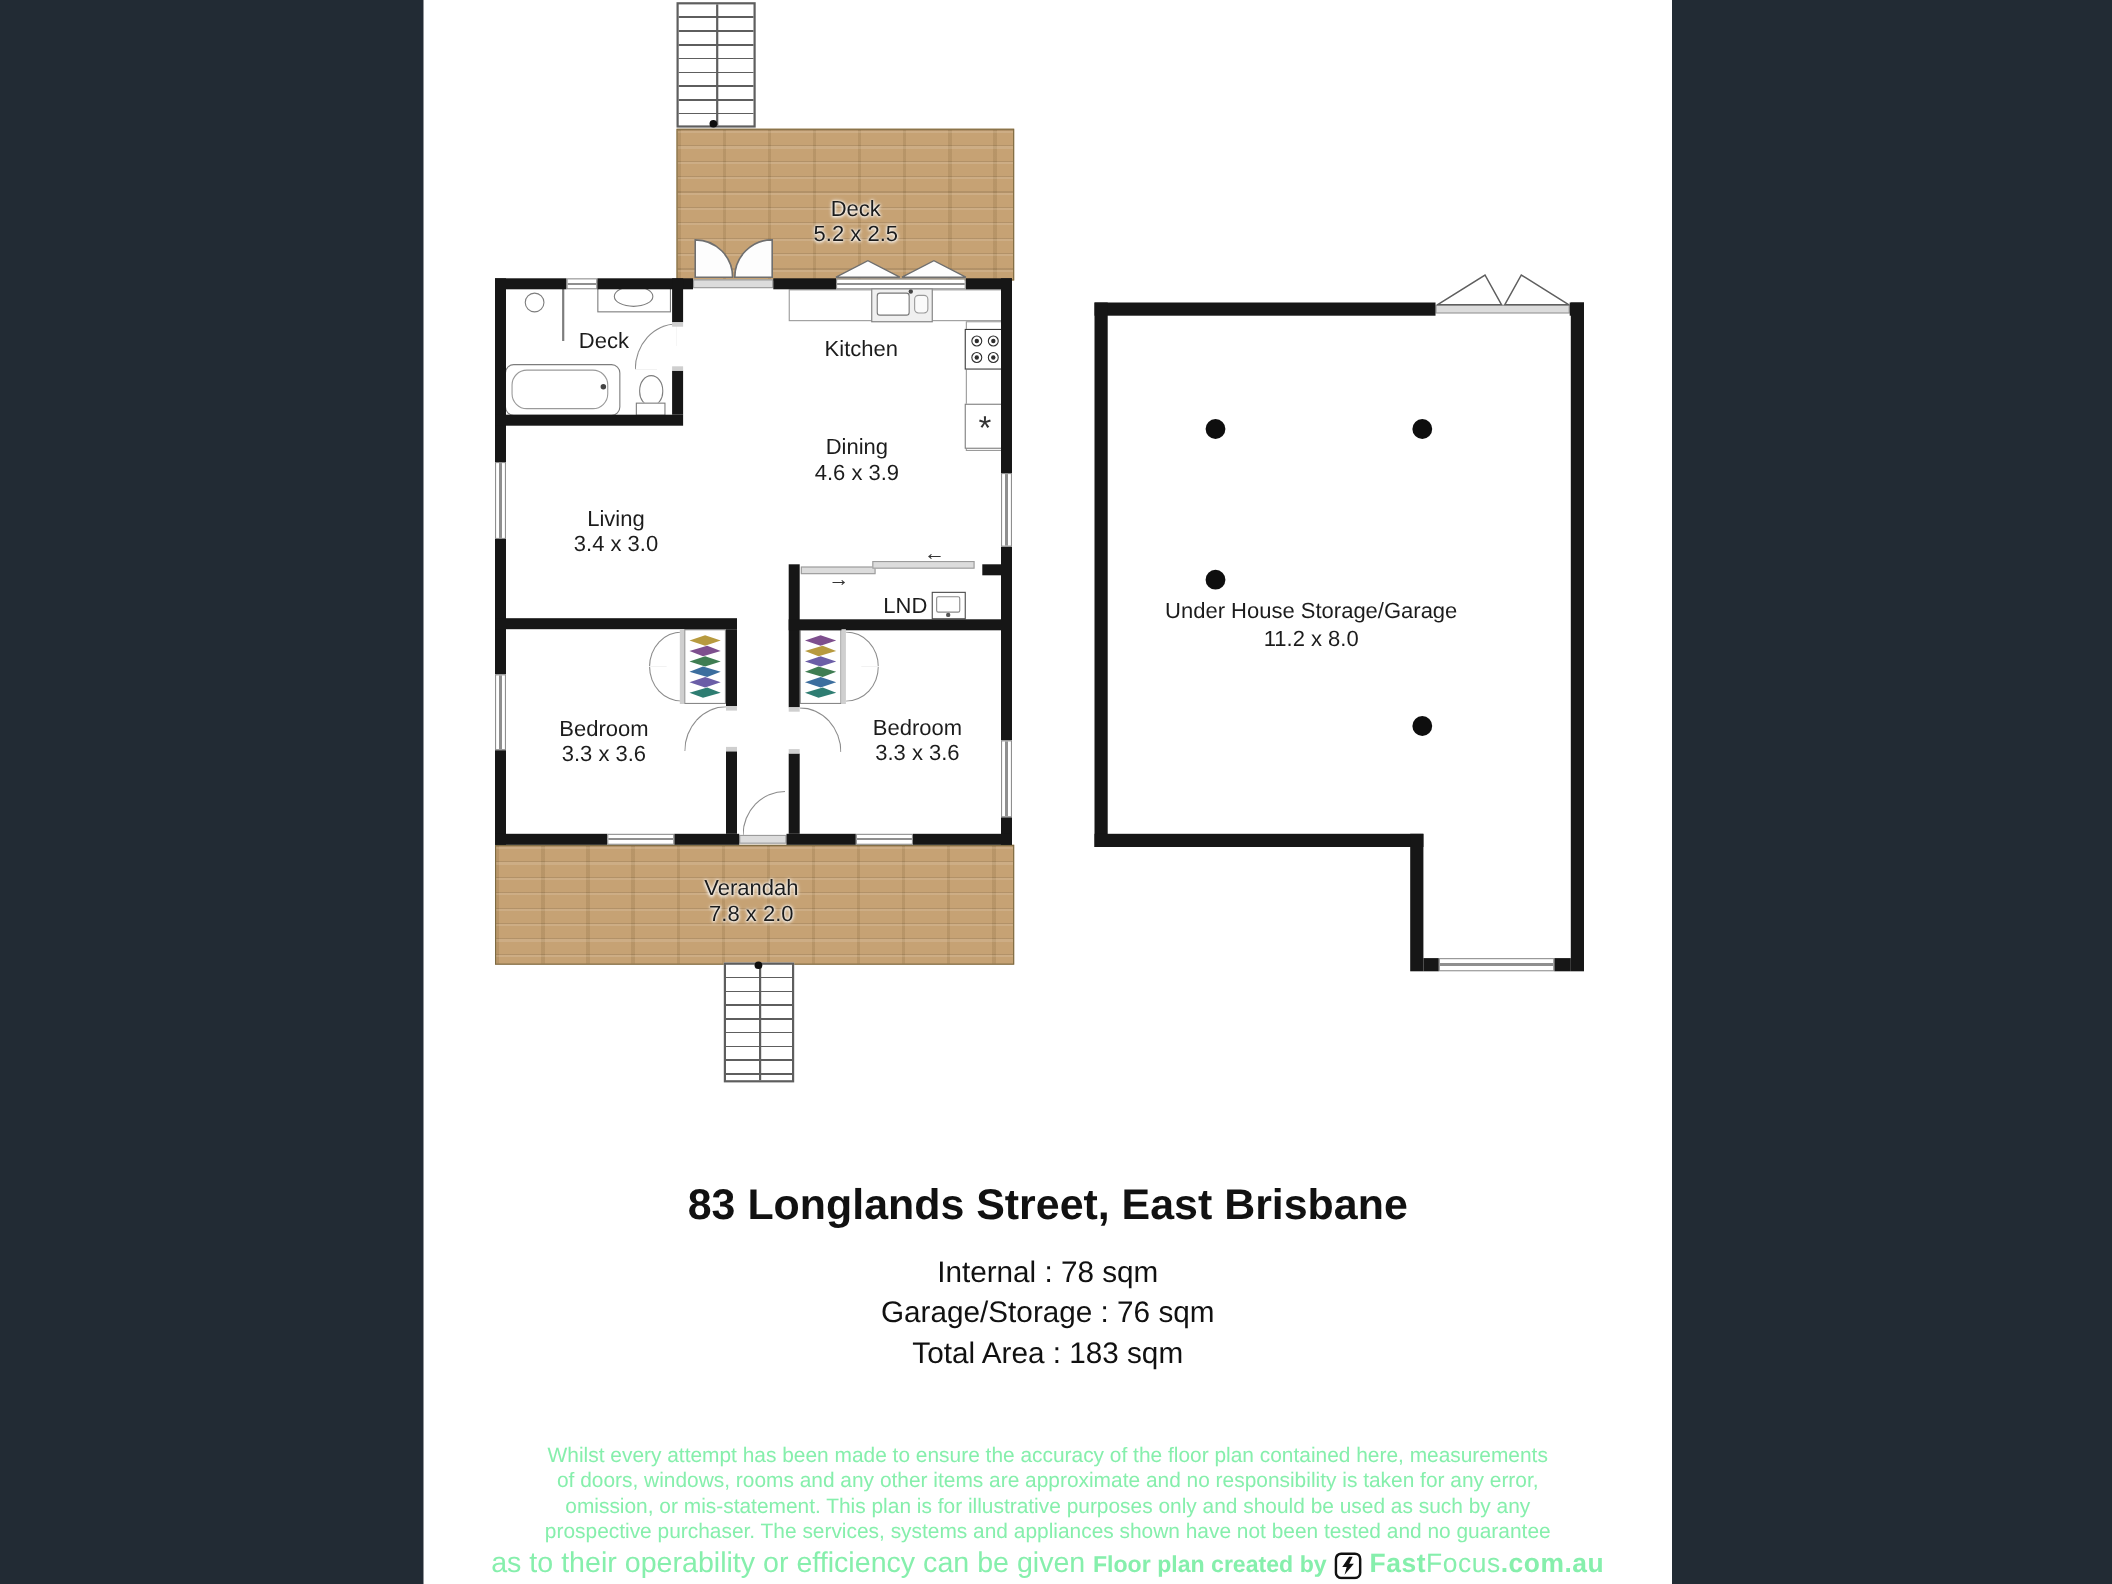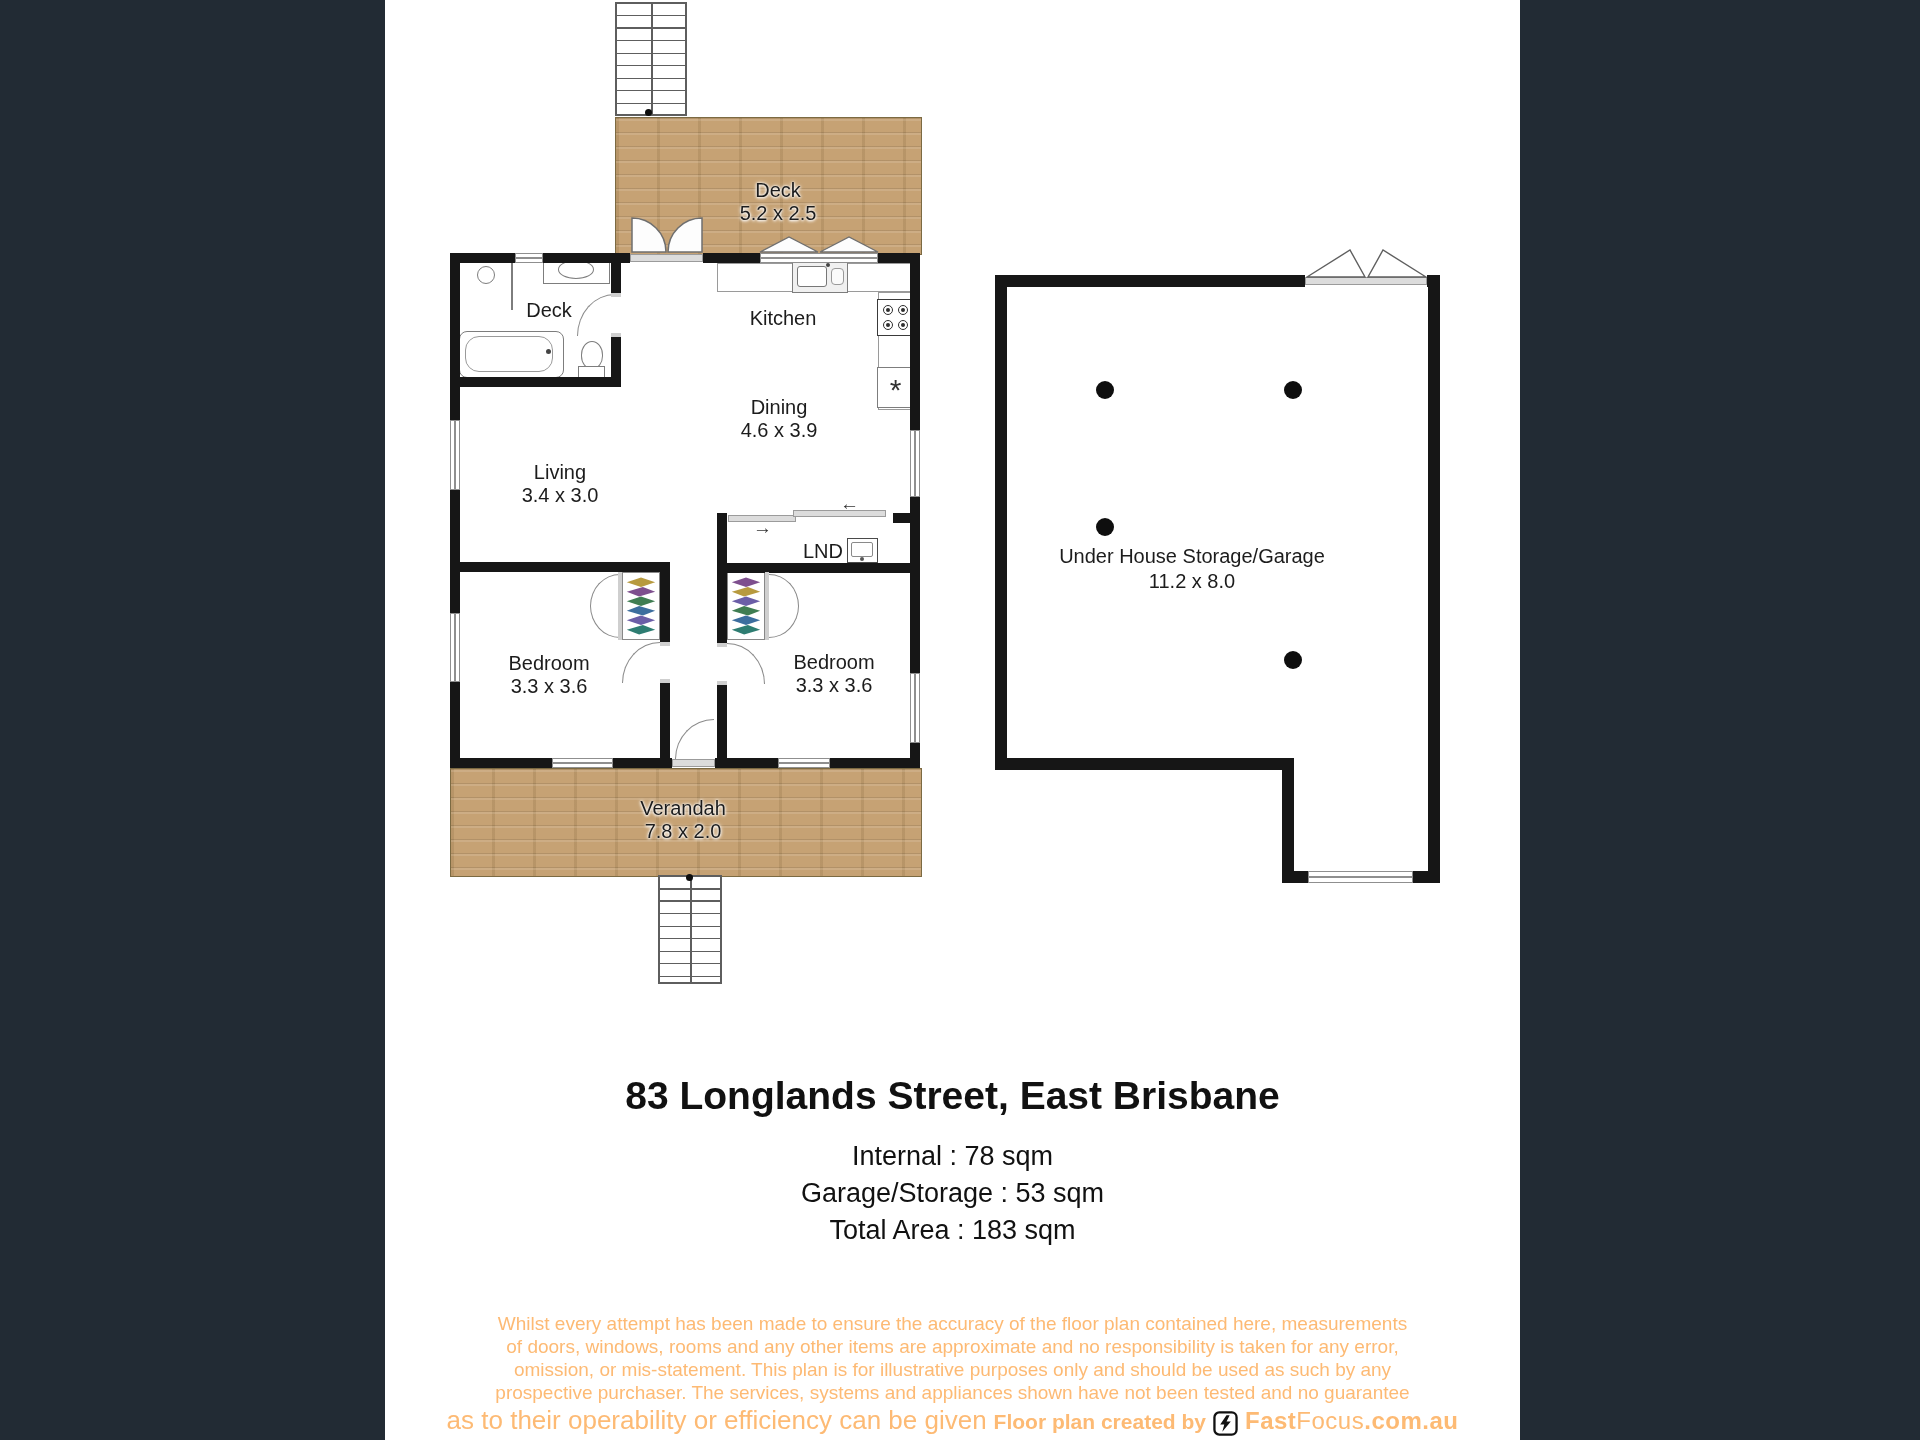--- a/index.html
+++ b/index.html
@@ -32,21 +32,21 @@
   .svgel{position:absolute;z-index:2;}
   .arrow{position:absolute;font-size:19px;line-height:19px;color:#333;z-index:4;}
   .counter{position:absolute;border:1px solid #9a9a9a;background:#fff;box-sizing:border-box;z-index:2;}
   .stoveGrid{display:grid;grid-template-columns:1fr 1fr;grid-template-rows:1fr 1fr;place-items:center;padding:2px;}
   .burner{width:10px;height:10px;border:1.5px solid #2e2e2e;border-radius:50%;position:relative;box-sizing:border-box;}
   .burner::after{content:"";position:absolute;inset:2px;background:#2e2e2e;border-radius:50%;}
   #title{position:absolute;left:385px;top:1074px;width:1135px;text-align:center;
     font-size:39px;font-weight:bold;color:#111;z-index:6;}
   #areas{position:absolute;left:385px;top:1138px;width:1135px;text-align:center;z-index:6;}
   #areas p{margin:0;font-size:27px;line-height:37px;color:#111;}
-  #disclaimer{position:absolute;left:385px;top:1312px;width:1135px;text-align:center;z-index:6;color:#fdba74;}
+  #disclaimer{position:absolute;left:385px;top:1312px;width:1135px;text-align:center;z-index:6;color:#86efac;}
   #disclaimer p{margin:0;font-size:19px;line-height:23px;}
   #creditline{display:flex;justify-content:center;align-items:baseline;gap:7px;margin-top:1px;}
   #creditline .reg{font-size:26px;}
   #creditline .credit{font-size:21px;font-weight:bold;}
   #creditline .brand{font-size:24px;letter-spacing:.5px;}
   #creditline .b{font-weight:bold;}
   .logoicon{align-self:center;position:relative;top:3px;}
 </style>
 </head>
 <body>
@@ -240,21 +240,21 @@
       <div>7.8 x 2.0</div>
   </div>
   <div class="rlabel" style="left:1012px;top:544px;width:360px;line-height:25px;">
     <div>Under House Storage/Garage</div>
       <div>11.2 x 8.0</div>
   </div>
 
   <div id="title">83 Longlands Street, East Brisbane</div>
   <div id="areas">
     <p>Internal : 78 sqm</p>
-    <p>Garage/Storage : 53 sqm</p>
+    <p>Garage/Storage : 76 sqm</p>
     <p>Total Area : 183 sqm</p>
   </div>
 
   <div id="disclaimer">
     <p>Whilst every attempt has been made to ensure the accuracy of the floor plan contained here, measurements</p>
     <p>of doors, windows, rooms and any other items are approximate and no responsibility is taken for any error,</p>
     <p>omission, or mis-statement. This plan is for illustrative purposes only and should be used as such by any</p>
     <p>prospective purchaser. The services, systems and appliances shown have not been tested and no guarantee</p>
     <div id="creditline">
       <span class="reg">as to their operability or efficiency can be given</span>

